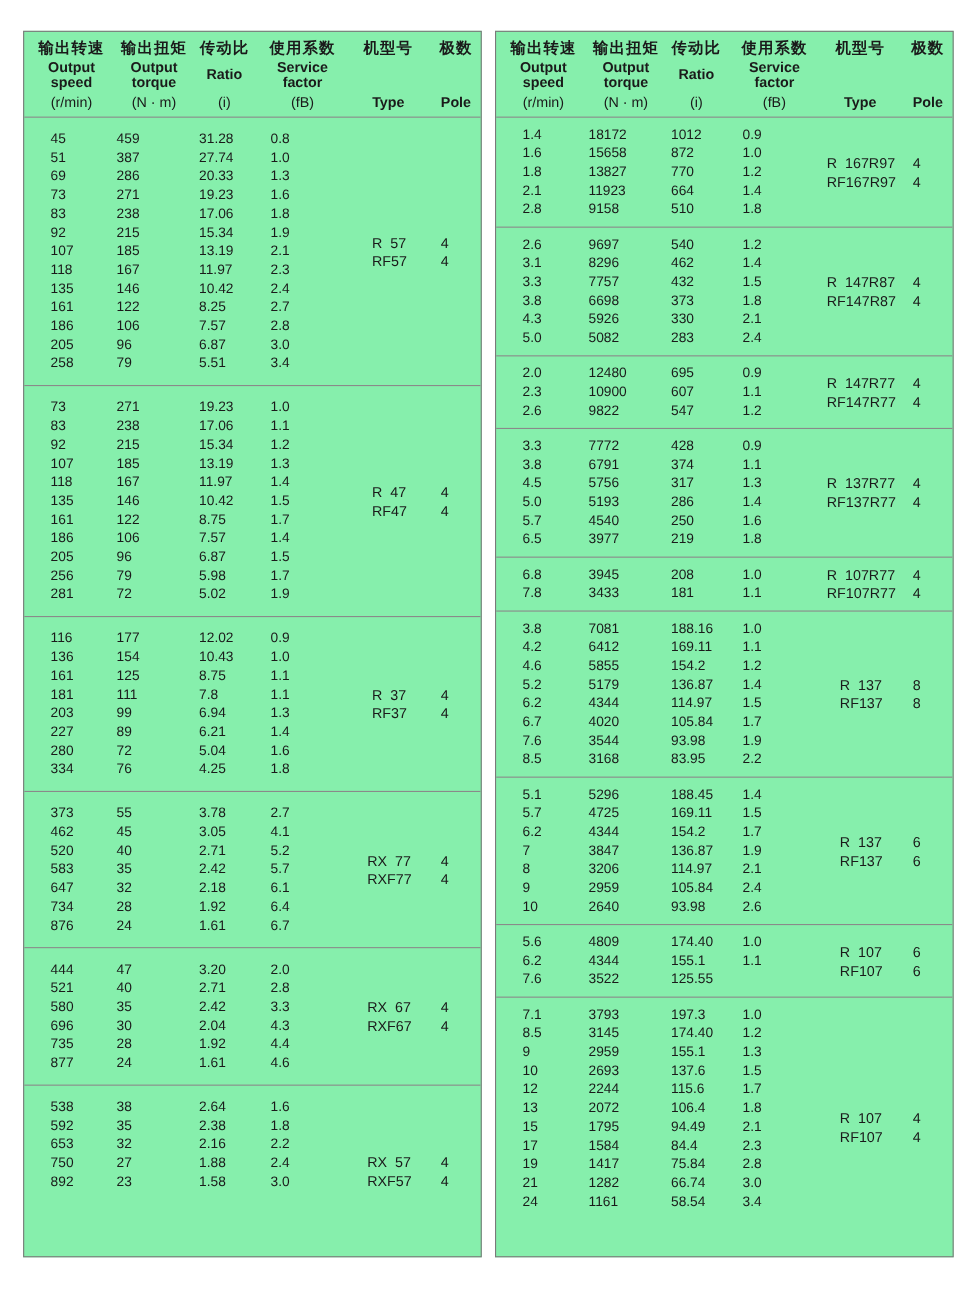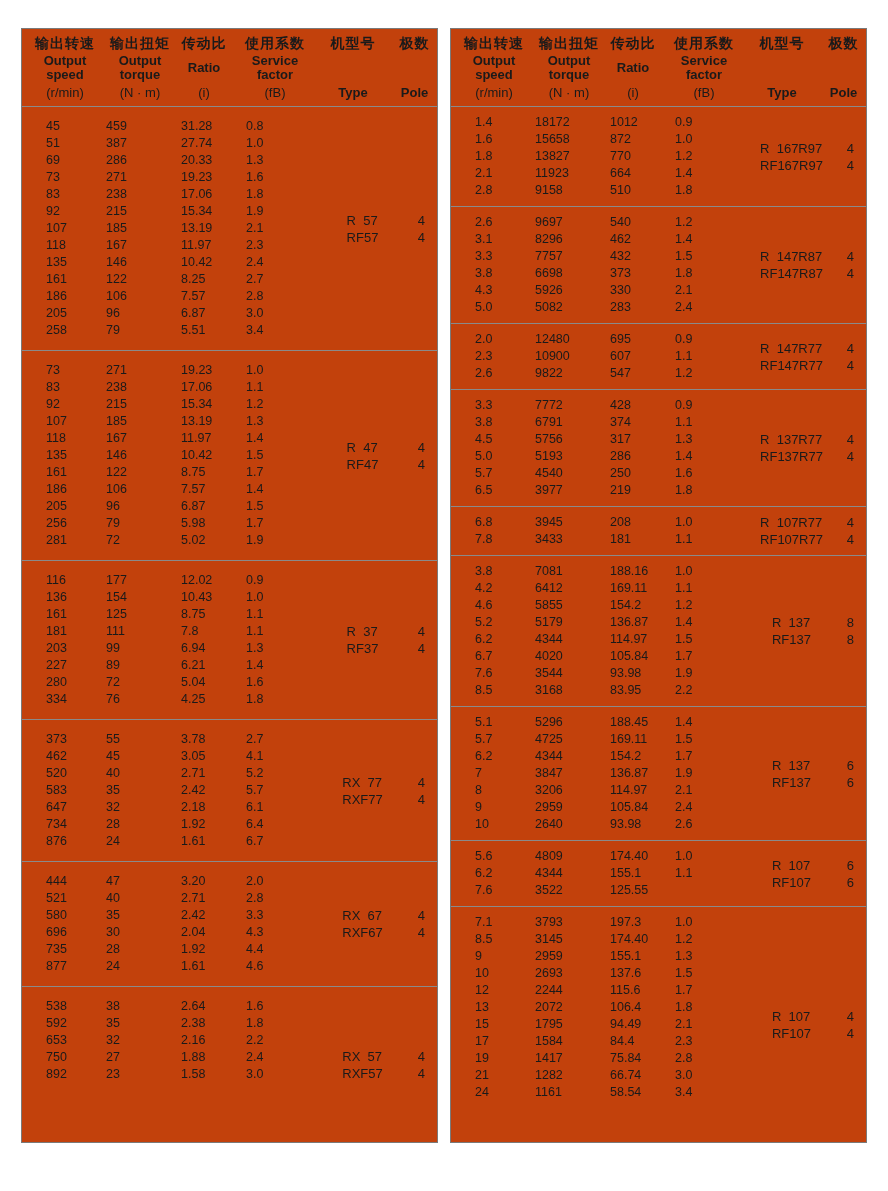--- a/index.html
+++ b/index.html
@@ -4,21 +4,21 @@
 <style>
   html,body{margin:0;padding:0;background:#fff;}
   body{
     width:888px;height:1191px;position:relative;overflow:hidden;
     font-family:"Liberation Sans","DejaVu Sans",sans-serif;
     color:#1a1a1a;-webkit-font-smoothing:antialiased;
   }
   .tables{position:absolute;left:21px;top:28px;display:flex;gap:12px;height:1115px;}
   .gtable{
     width:417px;height:1115px;box-sizing:border-box;
-    border:1.5px solid #7a7a7a;background:#c2410c;
+    border:1.5px solid #7a7a7a;background:#86efac;
     display:flex;flex-direction:column;overflow:hidden;
   }
   
   .thead{
     display:grid;grid-template-columns:86px 64px 64px 78px 78px 1fr;
     height:78px;box-sizing:border-box;flex:0 0 78px;
     border-bottom:1px solid #8a8a8a;padding:7px 0 6px 0;
   }
   .hcell{display:flex;flex-direction:column;text-align:center;line-height:14px;}
   .hzh{font-size:14px;font-weight:bold;letter-spacing:1px;white-space:nowrap;}
@@ -39,21 +39,21 @@
   .group:last-child{flex:1;}
   .t0 .group{padding:11px 0;}
   .t1 .group{padding:7px 0;}
   .row{
     display:grid;grid-template-columns:60px 75px 65px 1fr;
     padding-left:24px;height:17px;line-height:17px;font-size:12.5px;
   }
   .cell{text-align:left;white-space:nowrap;}
   
   .overlay{
-    position:absolute;left:296px;right:12px;top:50%;transform:translateY(-50%);
+    position:absolute;left:296px;right:29px;top:50%;transform:translateY(-50%);
     display:flex;justify-content:space-between;align-items:center;
     font-size:13px;line-height:17px;
   }
   .types-wrap{flex:1;display:flex;justify-content:center;}
   .types{text-align:left;white-space:pre;}
   .poles{min-width:18px;text-align:right;}
   
   .page-number{position:absolute;left:30px;top:1163px;font-size:15px;margin-top:48px;}
 </style>
 </head>

